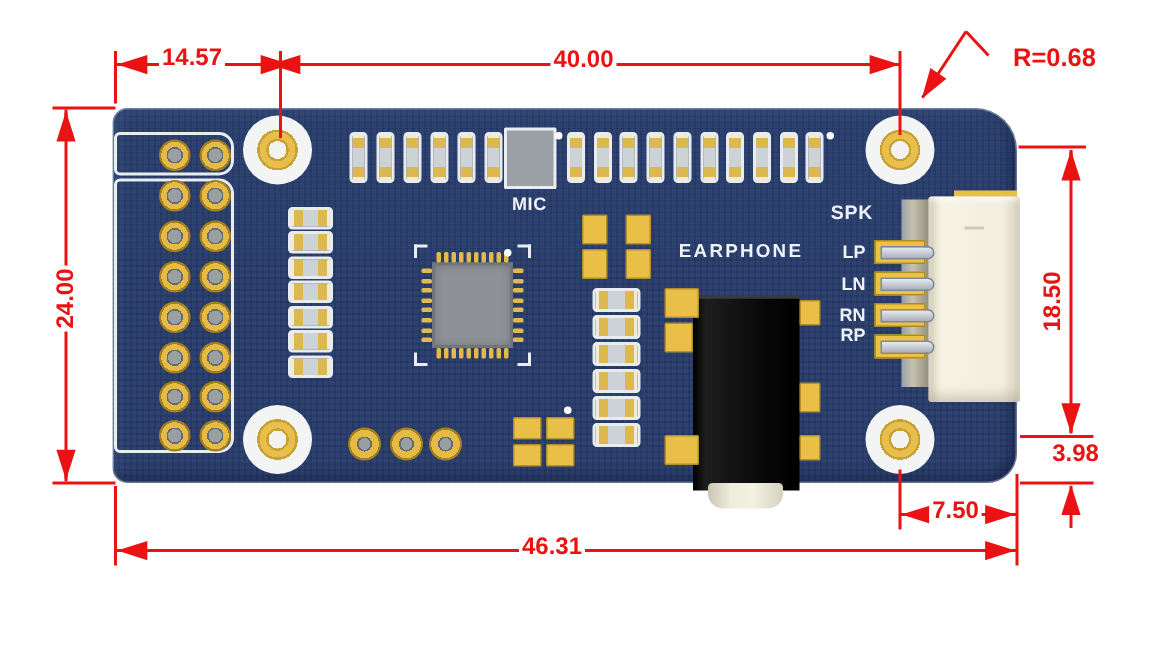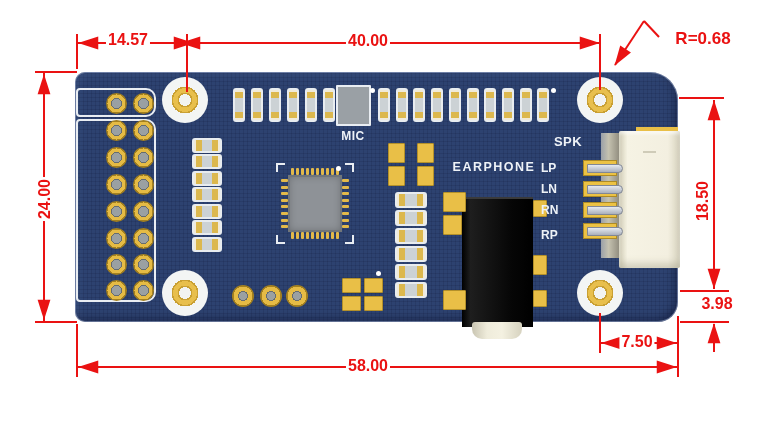--- a/index.html
+++ b/index.html
@@ -48,21 +48,21 @@
         background:linear-gradient(90deg,#9aa0a8,#c5c2b0 40%,#8e8a7c)}
   .conn-body{left:544px;top:59px;width:61px;height:137px;border-radius:2px;
         background:linear-gradient(90deg,#e0dcc8 0 4%,#f6f3e4 14%,#f3efe0 80%,#d9d5c1);
         box-shadow:inset 0 -5px 7px rgba(120,115,90,.28),inset 0 3px 3px rgba(255,255,255,.65)}
   .conn-tick{left:568px;top:79px;width:13px;height:2px;background:#cfcbb8}
   .conn-padtop{left:561px;top:55px;width:42px;height:6px;background:#e9bf47}
   .conn-padbot{left:560px;top:189px;width:45px;height:6px;background:#e9bf47}
   .pinpad{position:absolute;left:508px;width:34px;height:16px;background:#ecc244;border:1px solid #ad8b26;z-index:3}
   .pinbar{position:absolute;left:3px;top:3px;width:36px;height:9px;
         background:linear-gradient(180deg,#e6eaf0,#a9afbb);border:1px solid #818794;border-radius:0 5px 5px 0}
-  .plabel{position:absolute;left:466px;width:36px;font-weight:bold;color:#eef2f7;font-size:12px;z-index:3}
+  .plabel{position:absolute;left:466px;width:36px;text-align:right;font-weight:bold;color:#eef2f7;font-size:12px;z-index:3}
   .dims-svg{position:absolute;left:0;top:0;z-index:10}
   .dim{position:absolute;color:var(--red);font-weight:bold;font-size:16px;line-height:1.05;
        background:#fff;padding:0 2px;transform:translate(-50%,-50%);white-space:nowrap;z-index:12}
   .rot{transform:translate(-50%,-50%) rotate(-90deg)}
   .rlab{font-size:17px}
   .unit{font-size:27px;letter-spacing:.5px;padding:0}
 </style>
 </head>
 <body>
 
@@ -119,21 +119,21 @@
       </div>
 
     <div class="jack"></div>
     <div class="blabel" style="left:372px;top:88px;width:94px;font-size:12.5px;letter-spacing:1.5px">EARPHONE</div>
 
     <div class="blabel" style="left:472px;top:62px;width:42px;font-size:13px">SPK</div>
 
     <div class="plabel" style="top:89px">LP</div>
     <div class="plabel" style="top:110px">LN</div>
     <div class="plabel" style="top:131px">RN</div>
-    <div class="plabel" style="top:156px">RP</div>
+    <div class="plabel" style="top:144px">RP</div>
 
     <div class="conn-wall"></div>
     <div class="pinpad" style="top:88px">
         <div class="pinbar"></div>
       </div>
     <div class="pinpad" style="top:109px">
         <div class="pinbar"></div>
       </div>
     <div class="pinpad" style="top:130px">
         <div class="pinbar"></div>
@@ -266,20 +266,20 @@
       <g>
         <line x1="600" y1="313" x2="600" y2="353"></line>
         <line x1="600" y1="343" x2="678" y2="343"></line>
         <line x1="614" y1="343" x2="602" y2="343" marker-end="url(#ar)"></line>
         <line x1="664" y1="343" x2="676" y2="343" marker-end="url(#ar)"></line>
       </g>
     </g>
   </svg>
 
   <div class="dim" style="left:128px;top:40px">14.57</div>
-  <div class="dim" style="left:368px;top:41px">40.00</div>
+  <div class="dim" style="left:389px;top:41px">40.00</div>
   <div class="dim rlab" style="left:703px;top:39px">R=0.68</div>
   <div class="dim rot" style="left:45px;top:199px">24.00</div>
   <div class="dim rot" style="left:703px;top:201px">18.50</div>
   <div class="dim" style="left:717px;top:304px">3.98</div>
   <div class="dim" style="left:637px;top:342px">7.50</div>
-  <div class="dim" style="left:368px;top:366px">58.00</div>
+  <div class="dim" style="left:368px;top:366px">46.31</div>
 </div>
 
 </body></html>

